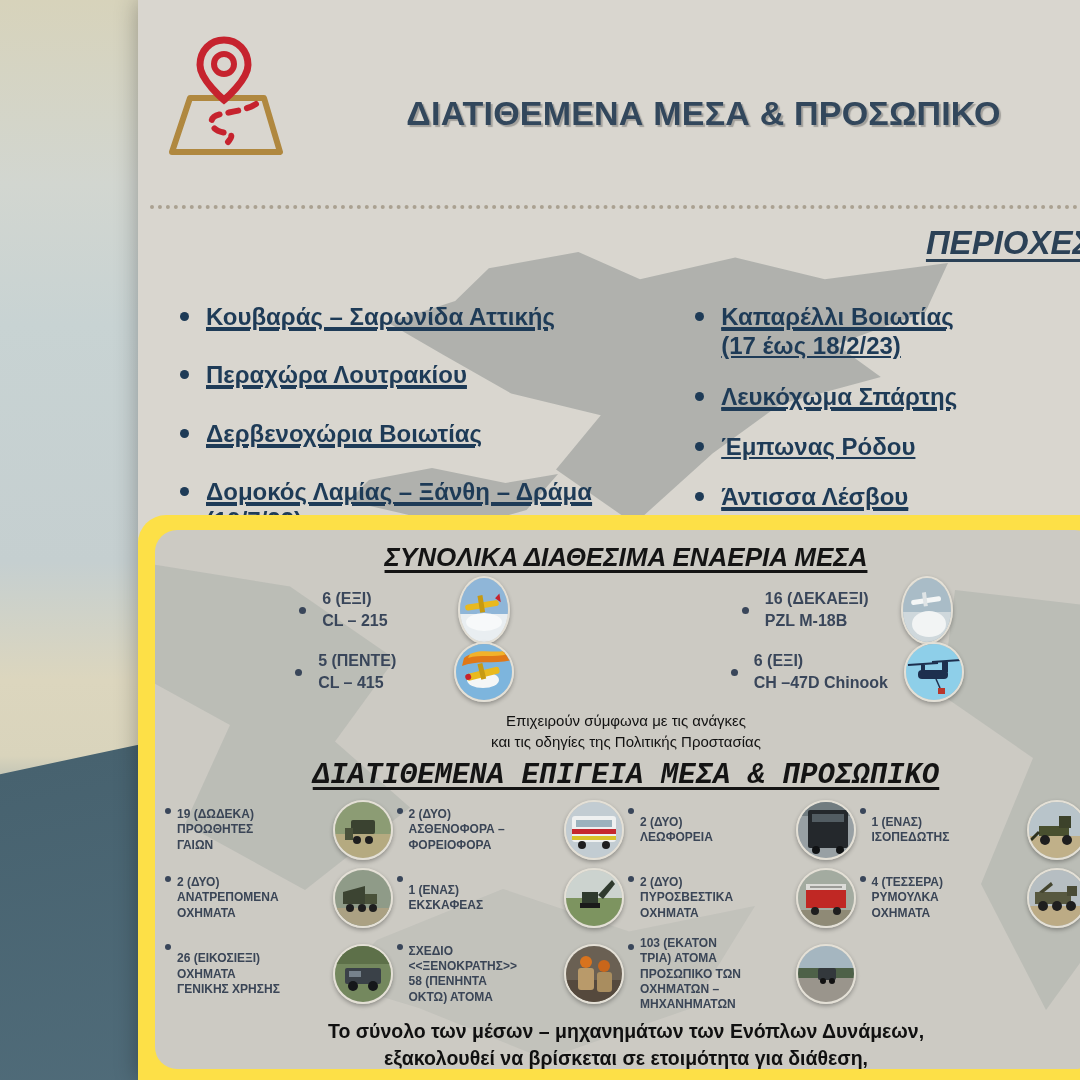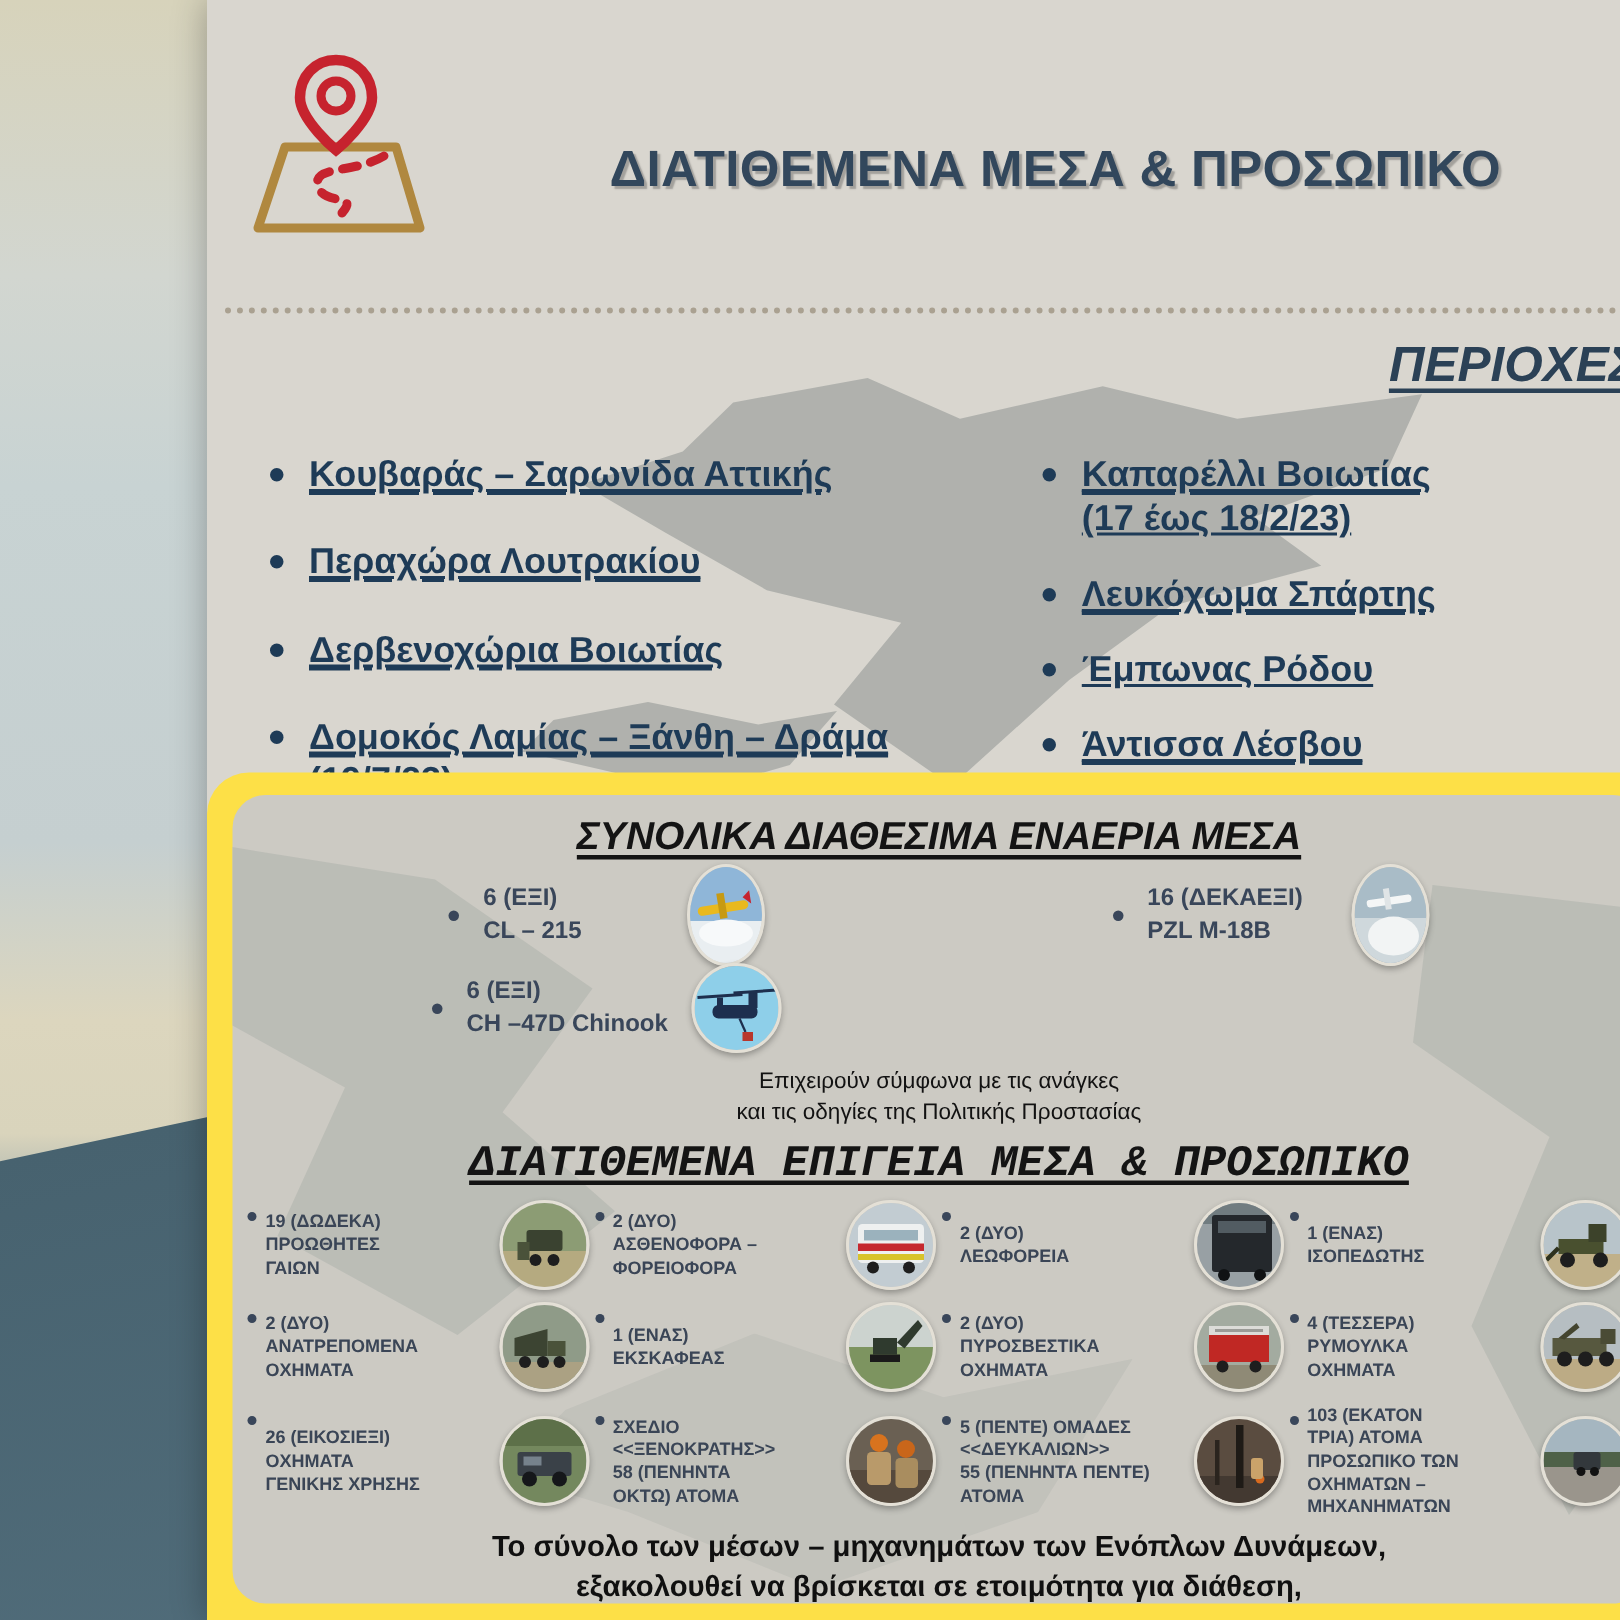--- a/index.html
+++ b/index.html
@@ -184,20 +184,40 @@
                   <g transform="rotate(-8 24 22)">
                     <rect x="8" y="20" width="30" height="5" rx="2" fill="#f4f6f6"></rect>
                     <rect x="20" y="14" width="4" height="14" fill="#dfe4e6"></rect>
                   </g>
                 </svg>
             </div>
           </div>
           <div class="acell">
             <span class="adot"></span>
             <div class="atext">
+              <div>5 (ΠΕΝΤΕ)</div>
+              <div>CL – 415</div>
+            </div>
+            <div class="photo-cir">
+              <svg viewBox="0 0 56 56">
+                  <rect width="56" height="56" fill="#7db5dd"></rect>
+                  <path d="M8,14 C20,4 38,12 54,6 L56,16 C40,20 20,16 6,22 Z" fill="#e07818"></path>
+                  <path d="M14,10 C26,4 40,10 52,6 L52,10 C38,14 24,10 12,14 Z" fill="#f2b22a"></path>
+                  <ellipse cx="27" cy="36" rx="16" ry="8" fill="#f4f6f6"></ellipse>
+                  <g transform="rotate(-14 28 30)">
+                    <rect x="10" y="26" width="34" height="7" rx="3" fill="#e9b91e"></rect>
+                    <rect x="24" y="19" width="5" height="16" fill="#c79a12"></rect>
+                    <circle cx="12" cy="29" r="3" fill="#c6232e"></circle>
+                  </g>
+                </svg>
+            </div>
+          </div>
+          <div class="acell">
+            <span class="adot"></span>
+            <div class="atext">
               <div>6 (ΕΞΙ)</div>
               <div>CH –47D Chinook</div>
             </div>
             <div class="photo-cir">
               <svg viewBox="0 0 56 56">
                   <rect width="56" height="56" fill="#8ecfe9"></rect>
                   <rect x="12" y="26" width="30" height="9" rx="4" fill="#1d2f4e"></rect>
                   <rect x="36" y="18" width="6" height="10" fill="#1d2f4e"></rect>
                   <rect x="15" y="21" width="4" height="7" fill="#1d2f4e"></rect>
                   <line x1="2" y1="21" x2="32" y2="19" stroke="#1d2f4e" stroke-width="2"></line>
@@ -375,37 +395,20 @@
                   <rect y="34" width="56" height="22" fill="#55493d"></rect>
                   <circle cx="20" cy="16" r="6" fill="#d8731e"></circle>
                   <rect x="12" y="22" width="16" height="22" rx="3" fill="#b99a6a"></rect>
                   <circle cx="38" cy="20" r="6" fill="#c9661a"></circle>
                   <rect x="31" y="26" width="15" height="20" rx="3" fill="#a98d5f"></rect>
                 </svg>
             </div>
           </div>
           <div class="gcell">
             <span class="gdot"></span>
-            <span class="glabel">5 (ΠΕΝΤΕ) ΟΜΑΔΕΣ
-&lt;&lt;ΔΕΥΚΑΛΙΩΝ&gt;&gt;
-55 (ΠΕΝΗΝΤΑ ΠΕΝΤΕ)
-ΑΤΟΜΑ</span>
-            <div class="photo-cir">
-              <svg viewBox="0 0 56 56">
-                  <rect width="56" height="56" fill="#5a4c40"></rect>
-                  <rect y="38" width="56" height="18" fill="#433931"></rect>
-                  <rect x="26" y="4" width="5" height="42" fill="#1e1a16"></rect>
-                  <rect x="12" y="14" width="3" height="30" fill="#2a241e"></rect>
-                  <circle cx="42" cy="40" r="3" fill="#d86a1e"></circle>
-                  <rect x="36" y="26" width="8" height="14" rx="2" fill="#caa36a"></rect>
-                </svg>
-            </div>
-          </div>
-          <div class="gcell">
-            <span class="gdot"></span>
             <span class="glabel">103 (ΕΚΑΤΟΝ
 ΤΡΙΑ) ΑΤΟΜΑ
 ΠΡΟΣΩΠΙΚΟ ΤΩΝ
 ΟΧΗΜΑΤΩΝ –
 ΜΗΧΑΝΗΜΑΤΩΝ</span>
             <div class="photo-cir">
               <svg viewBox="0 0 56 56">
                   <rect width="56" height="28" fill="#a5b6c0"></rect>
                   <rect y="22" width="56" height="10" fill="#4e6148"></rect>
                   <rect y="32" width="56" height="24" fill="#9a958c"></rect>

